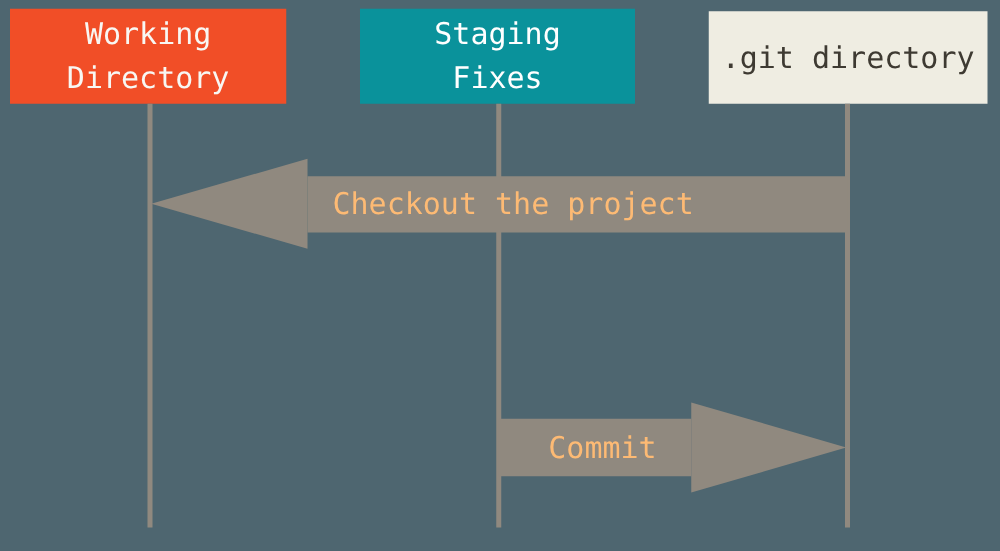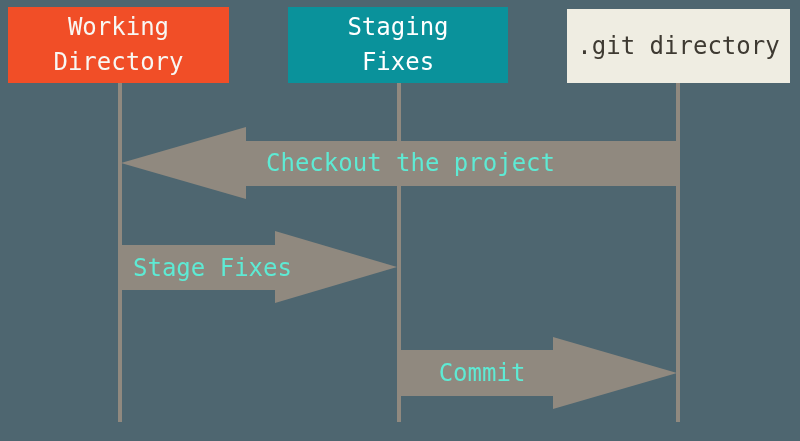--- a/index.html
+++ b/index.html
@@ -55,21 +55,21 @@
     position: absolute;
     width: 0;
     height: 0;
     border-top: 36px solid transparent;
     border-bottom: 36px solid transparent;
   }
   .arrow .label {
     position: absolute;
     display: flex;
     align-items: center;
-    color: #5eead4;
+    color: #fdba74;
     font-size: 24px;
     white-space: nowrap;
   }
   
   .arrow-checkout { left: 121px; top: 127px; width: 557px; }
   .arrow-checkout .head { left: 0; top: 0; border-right: 125px solid #90897F; }
   .arrow-checkout .body { left: 125px; top: 14px; width: 432px; height: 45px; }
   .arrow-checkout .label {
     left: 0; top: 0; width: 100%; height: 72px;
     justify-content: center;
@@ -77,21 +77,21 @@
   }
   
   .arrow-stage { left: 118px; top: 231px; width: 279px; }
   .arrow-stage .body { left: 0; top: 14px; width: 157px; height: 45px; }
   .arrow-stage .head { left: 157px; top: 0; border-left: 122px solid #90897F; }
   .arrow-stage .label {
     left: 15px; top: 14px; height: 45px;
     justify-content: flex-start;
   }
   
-  .arrow-commit { left: 399px; top: 337px; width: 278px; }
+  .arrow-commit { left: 399px; top: 322px; width: 278px; }
   .arrow-commit .body { left: 0; top: 13px; width: 154px; height: 46px; }
   .arrow-commit .head { left: 154px; top: 0; border-left: 124px solid #90897F; }
   .arrow-commit .label {
     left: 0; top: 13px; width: 154px; height: 46px;
     justify-content: center;
     transform: translateX(6px);
   }
 </style>
 </head>
 <body>
@@ -113,25 +113,20 @@
   <div class="lifeline lifeline-working"></div>
   <div class="lifeline lifeline-staging"></div>
   <div class="lifeline lifeline-git"></div>
 
   <div class="arrow arrow-checkout">
     <div class="head"></div>
     <div class="body"></div>
     <div class="label">Checkout the project</div>
   </div>
 
-  <div class="arrow arrow-stage">
-    <div class="body"></div>
-    <div class="head"></div>
-    <div class="label">Stage Fixes</div>
-  </div>
 
   <div class="arrow arrow-commit">
     <div class="body"></div>
     <div class="head"></div>
     <div class="label">Commit</div>
   </div>
 
 </div>
 
 </body></html>

